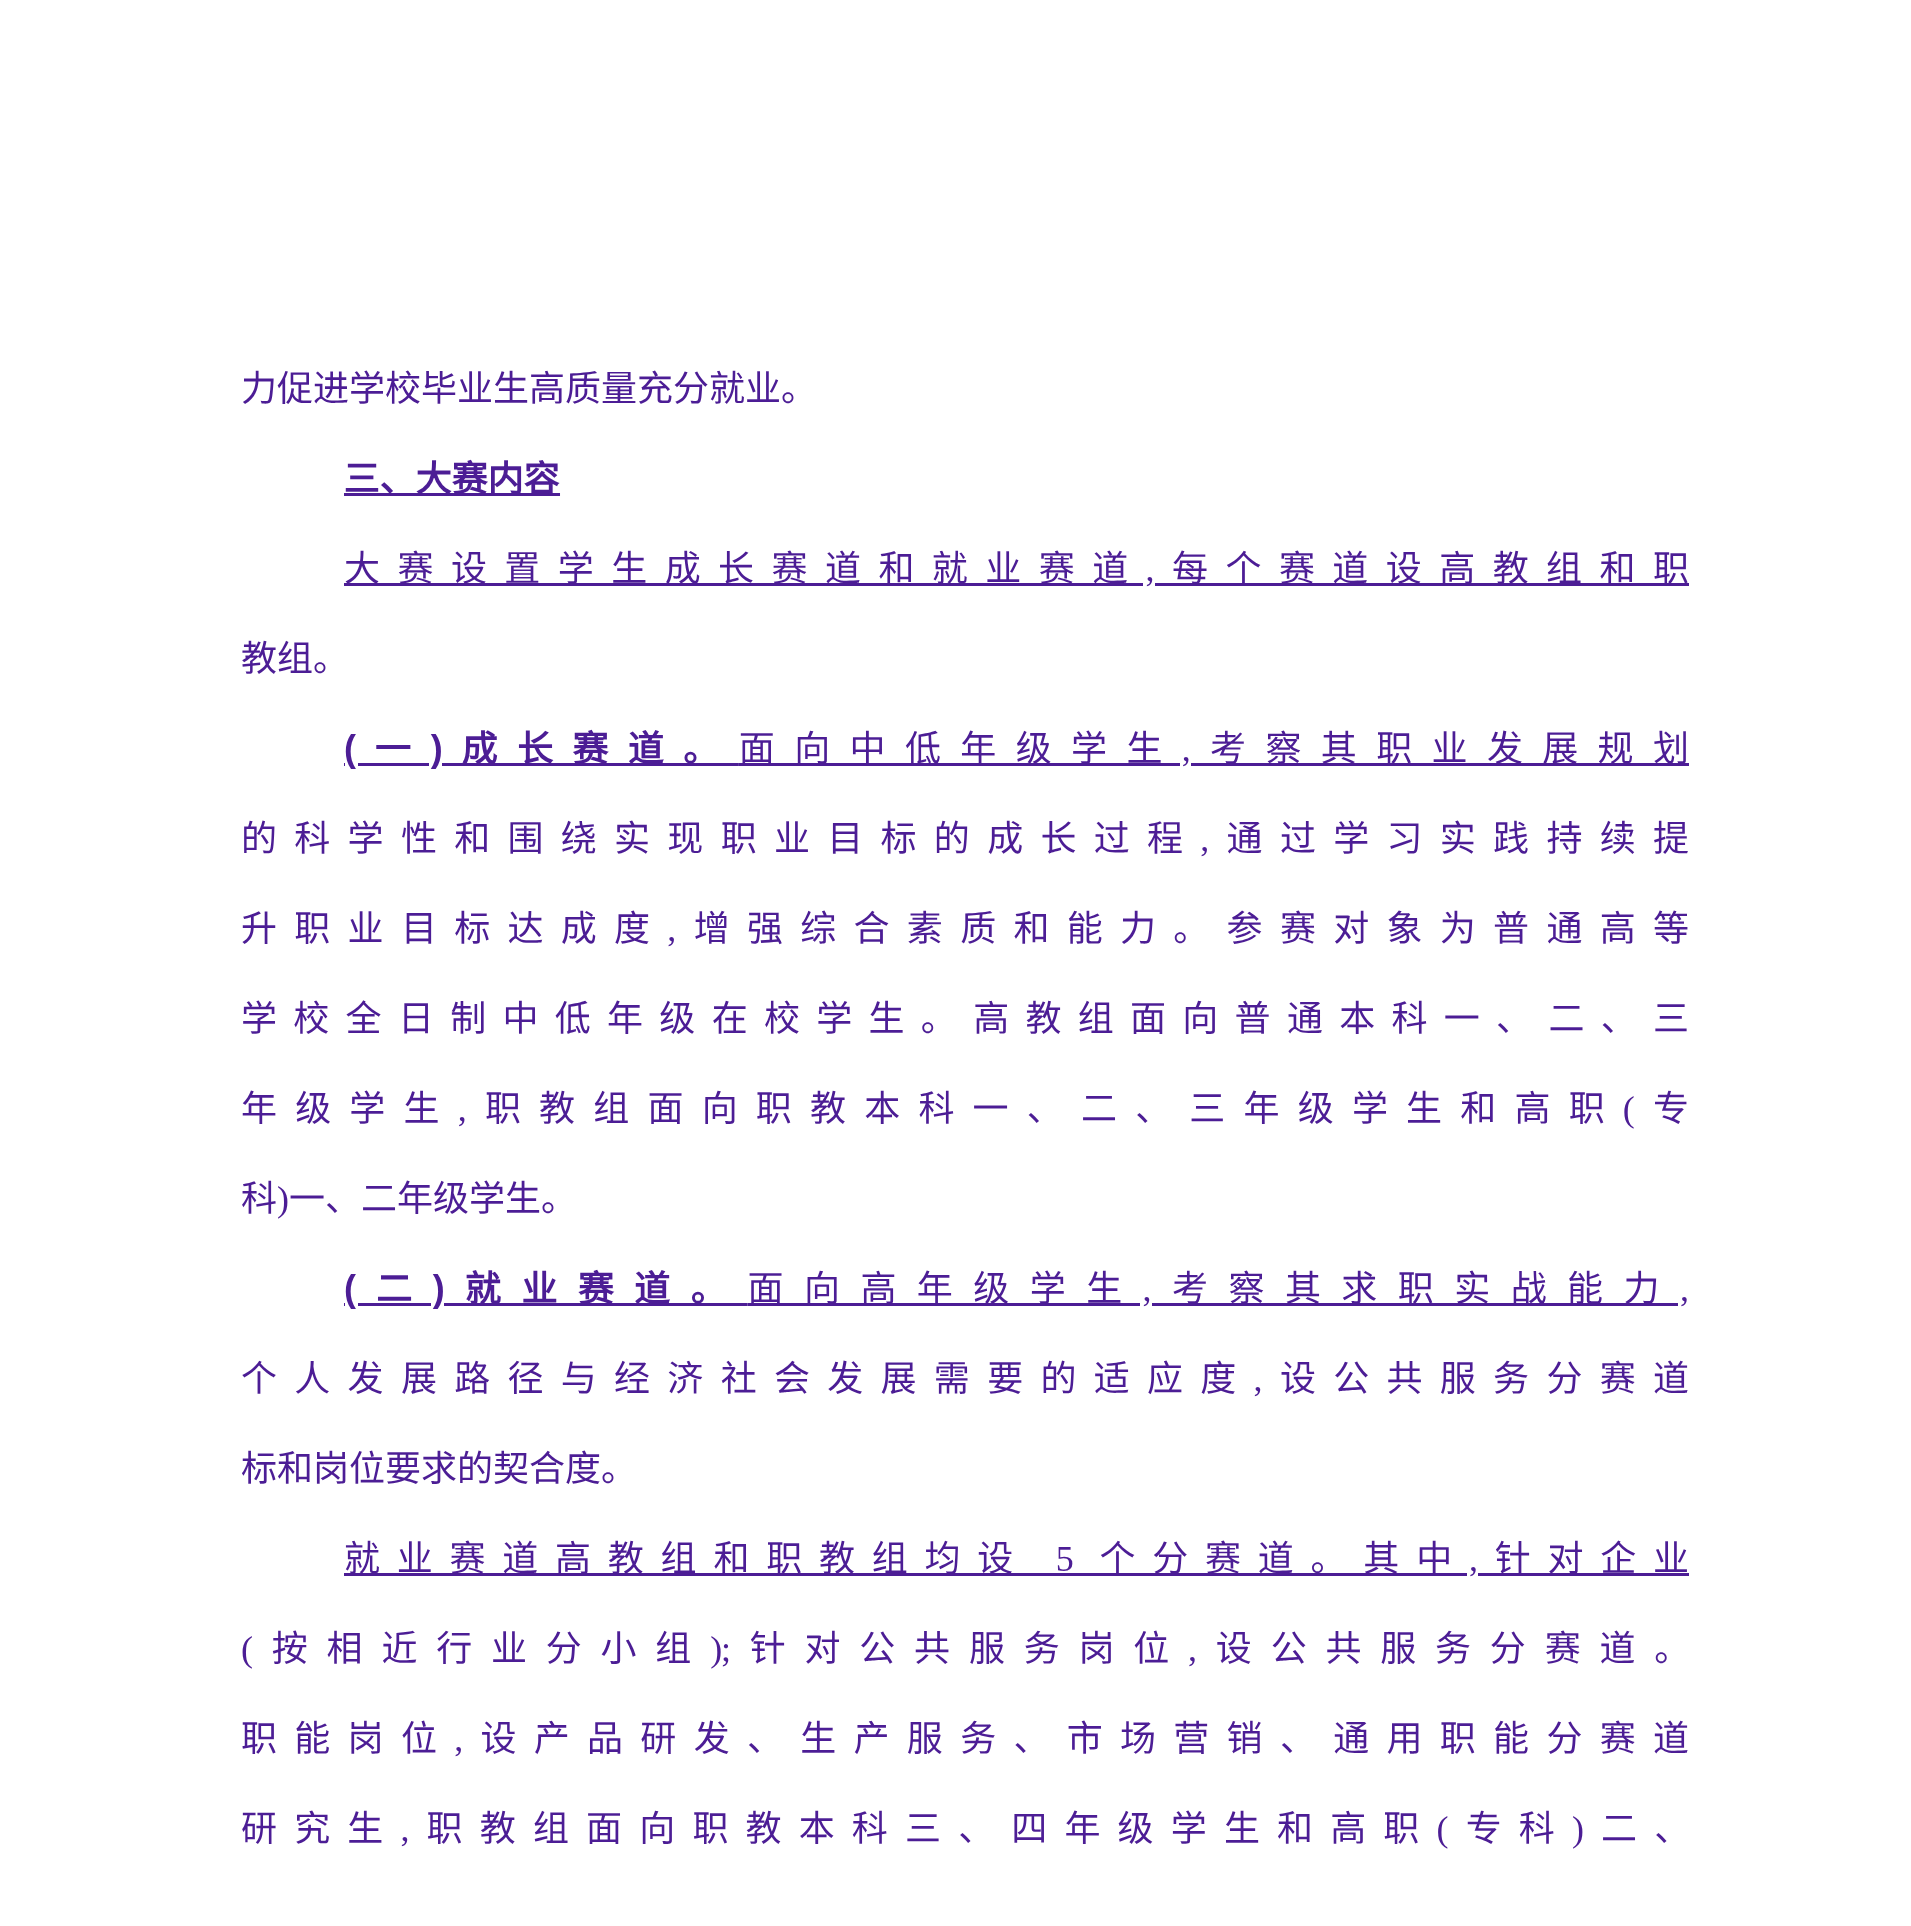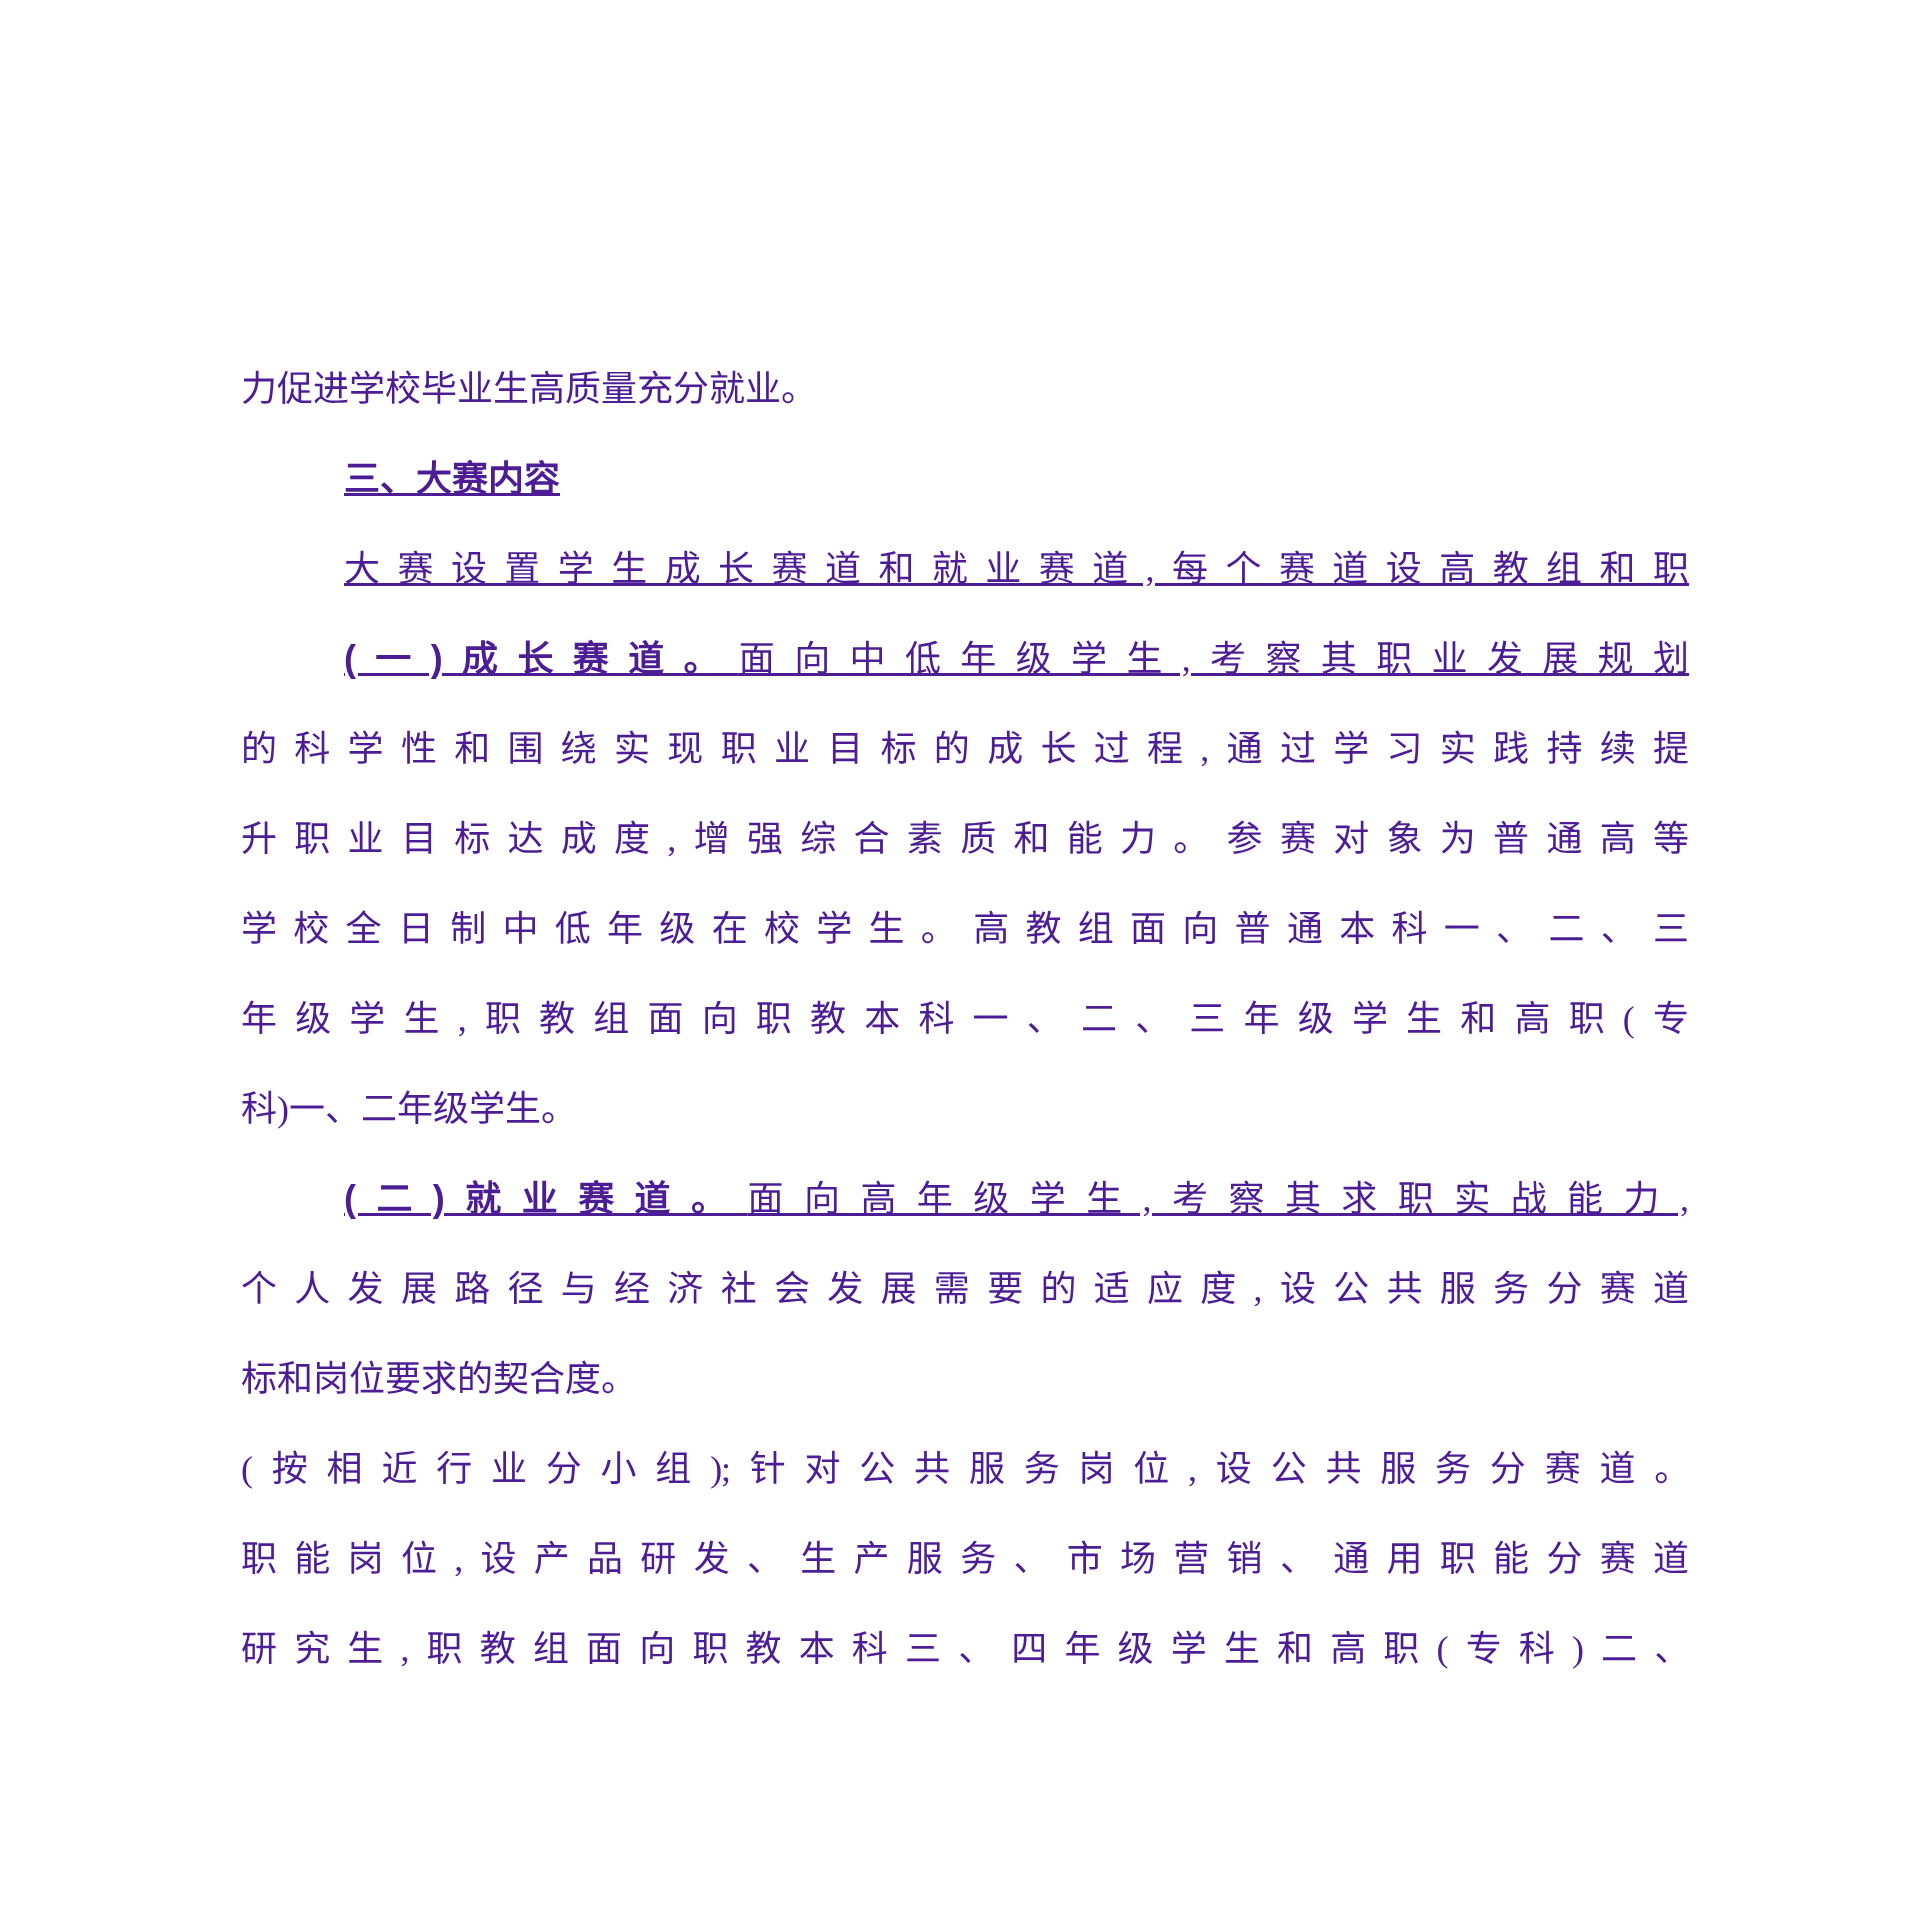--- a/index.html
+++ b/index.html
@@ -54,28 +54,30 @@
   }
 </style>
 </head>
 <body>
 
 <div class="page">
   <main class="content" id="doc-body">
       <p class="">力促进学校毕业生高质量充分就业。</p>
       <p class="heading-hei indent">三、大赛内容</p>
       <p class="indent j">大赛设置学生成长赛道和就业赛道,每个赛道设高教组和职</p>
+      <p class="">教组。</p>
       <p class="indent j"><span class="bold-run">(一)成长赛道。</span><span>面向中低年级学生,考察其职业发展规划</span></p>
       <p class="j">的科学性和围绕实现职业目标的成长过程,通过学习实践持续提</p>
       <p class="j">升职业目标达成度,增强综合素质和能力。参赛对象为普通高等</p>
       <p class="j">学校全日制中低年级在校学生。高教组面向普通本科一、二、三</p>
       <p class="j">年级学生,职教组面向职教本科一、二、三年级学生和高职(专</p>
       <p class="">科)一、二年级学生。</p>
       <p class="indent j"><span class="bold-run">(二)就业赛道。</span><span>面向高年级学生,考察其求职实战能力,</span></p>
       <p class="j">个人发展路径与经济社会发展需要的适应度,设公共服务分赛道</p>
       <p class="">标和岗位要求的契合度。</p>
+      <p class="indent j">就业赛道高教组和职教组均设 5 个分赛道。其中,针对企业</p>
       <p class="j tight">(按相近行业分小组);针对公共服务岗位,设公共服务分赛道。</p>
       <p class="j">职能岗位,设产品研发、生产服务、市场营销、通用职能分赛道</p>
       <p class="j tight">研究生,职教组面向职教本科三、四年级学生和高职(专科)二、</p>
     </main>
 
 </div>
 
 
 </body></html>

